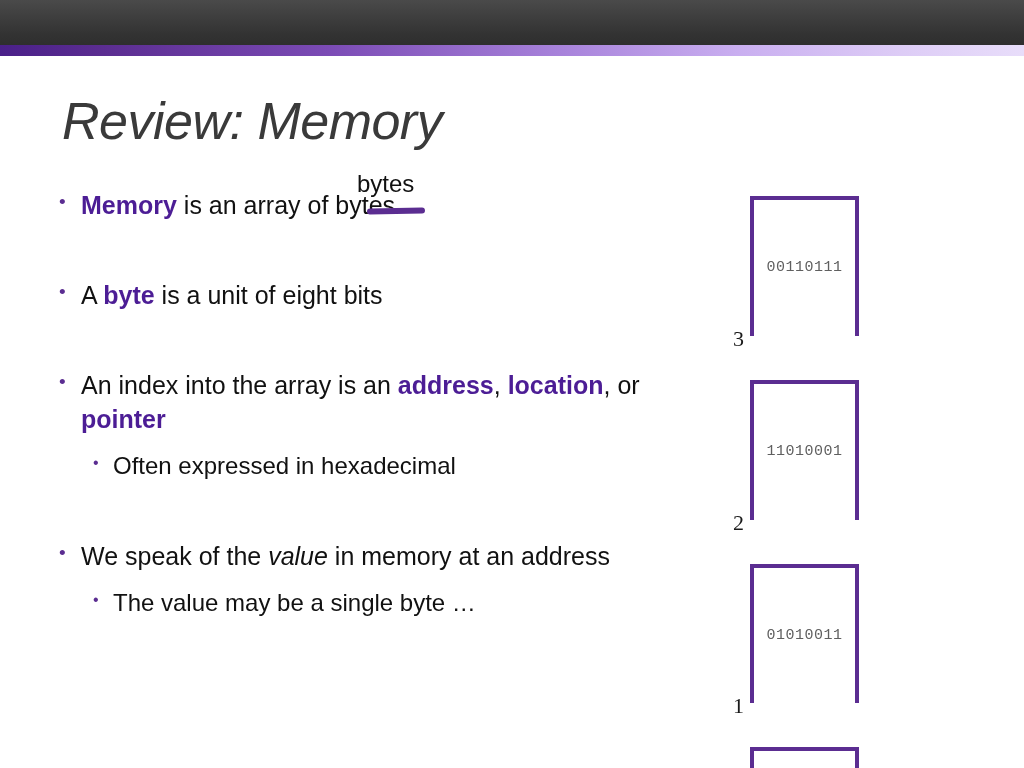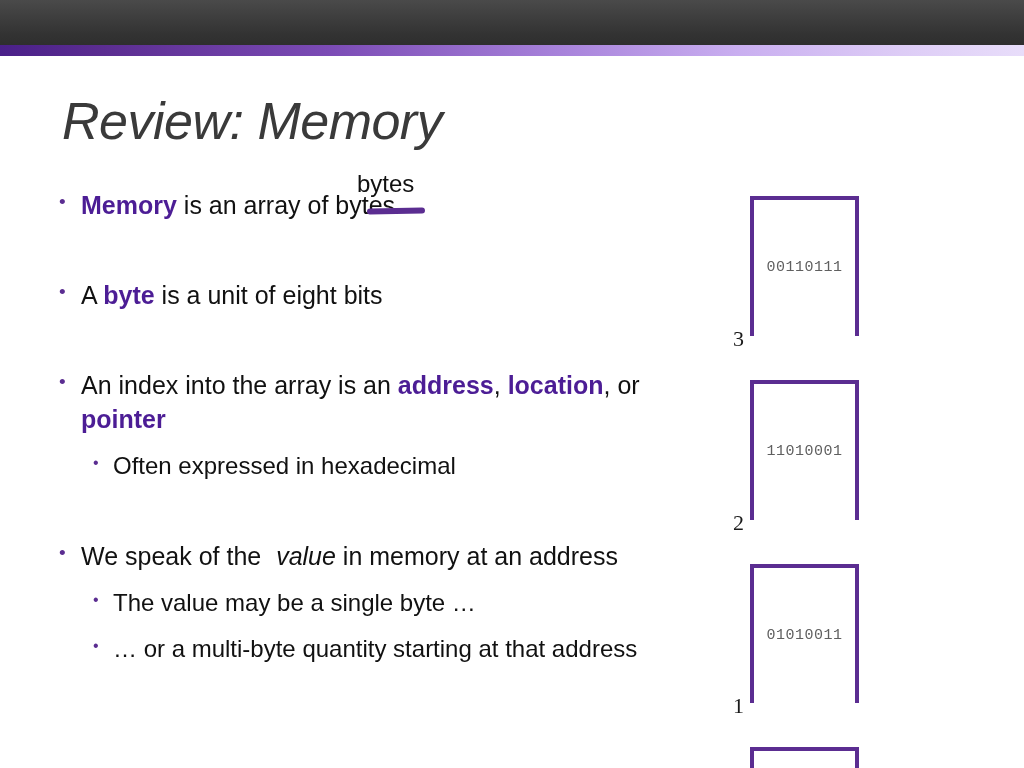--- a/index.html
+++ b/index.html
@@ -76,21 +76,21 @@
   }
   .bullet.sub::before {
     left: 38px;
     font-size: 16px;
     line-height: 1.7;
   }
   .kw {
     color: #4c1d95;
     font-weight: bold;
   }
-  .ital { font-style: italic; margin-left: 8px; }
+  .ital { font-style: italic; }
   .struck { position: relative; }
 
   
   .gap-lg { height: 56px; }
   .gap-sm { height: 14px; }
 
   
   .correction {
     position: absolute;
     left: 357px;
@@ -191,23 +191,20 @@
   </div>
 
   <div class="gap-sm"></div>
 
   <div class="bullet sub">
     <span>The value may be a single byte …</span>
   </div>
 
   <div class="gap-sm"></div>
 
-  <div class="bullet sub">
-    <span>… or a multi-byte quantity starting at that address</span>
-  </div>
 
 </div>
 
 <div class="correction">bytes</div>
 <div class="strike-mark"></div>
 
 <div class="mem-diagram">
   <div class="mem-cell">
     <span class="mem-value">00110111</span>
     <span class="mem-addr">3</span>

